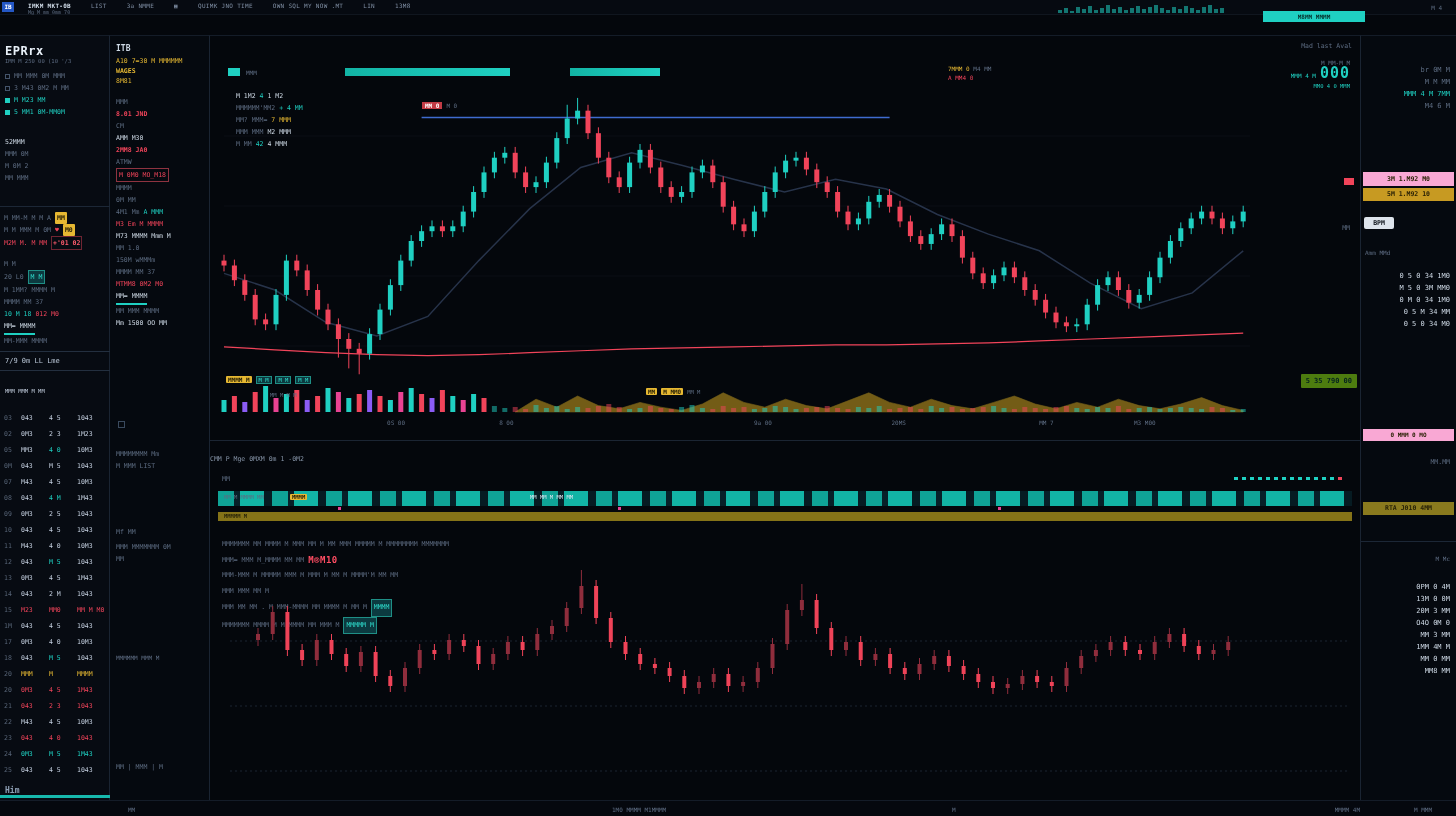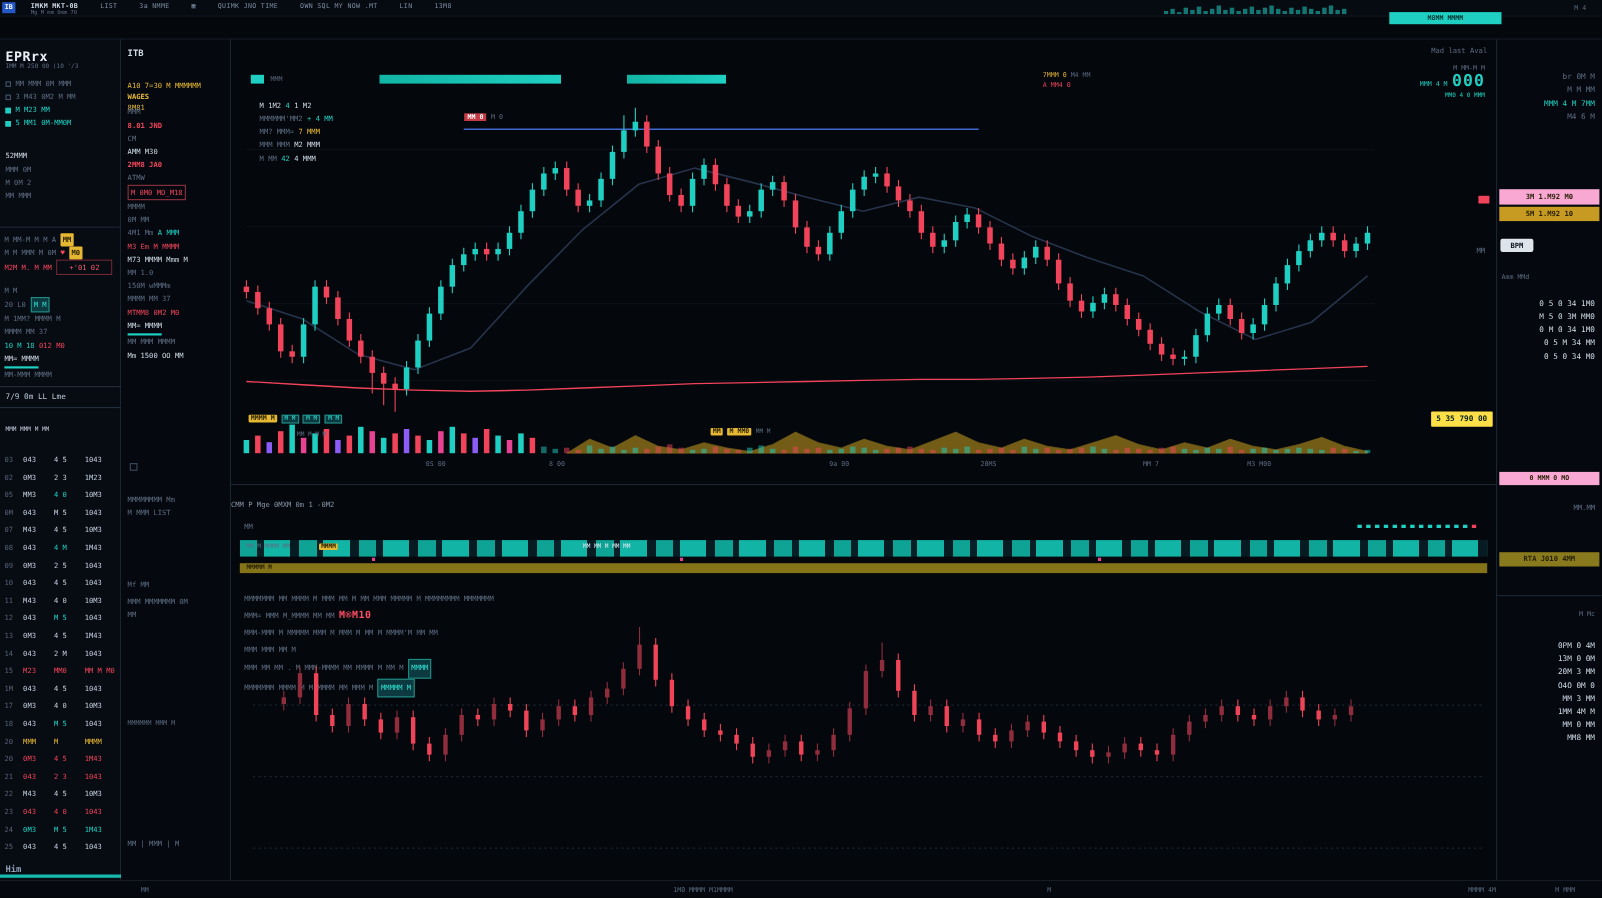--- a/index.html
+++ b/index.html
@@ -6,21 +6,21 @@
 html,body{width:1456px;height:816px;overflow:hidden;background:#04070c;
 font-family:"DejaVu Sans Mono",monospace;color:#c3cede}
 .screen{position:relative;width:1456px;height:816px;background:#04070c}
 .g{position:absolute;white-space:nowrap}
 .dim{color:#5d6c82}.white{color:#cfdae6}.teal{color:#1fd0c2}.red{color:#f1445a}
 .yellow{color:#e6b832}
 .red-b{color:#f1445a;font-weight:bold}
 .red-big{color:#ff4d63;font-weight:bold;font-size:9px;letter-spacing:.5px}
 .b-yellow{background:#e6b832;color:#2a2206;padding:0 2px;border-radius:1px;font-weight:bold}
 .b-redfill{background:#c23b45;color:#fff;padding:0 3px;font-weight:bold}
-.b-red{color:#ff5d6e;font-weight:normal;border:1px solid rgba(241,68,90,.45);padding:0 11px}
+.b-red{color:#ff5d6e;font-weight:bold;border:1px solid rgba(241,68,90,.45);padding:0 1px}
 .box-red{border:1px solid #8e3340;color:#f1445a;padding:0 2px;display:inline-block}
 .badge-teal{background:#0c3a40;border:1px solid #1f8f86;color:#2fe0d0;padding:0 2px}
 .u-teal{border-bottom:2px solid #1fd0c2;padding-bottom:1px}
 .chk{display:inline-block;width:5px;height:5px;border:1px solid #44546b}
 .chk.on{background:#1fd0c2;border-color:#1fd0c2}
 .gen-row{display:flex;gap:4px;align-items:center;line-height:12px;font-size:6.5px;white-space:nowrap}
 .gen-row .p{flex:none}
 
 .topbar{position:absolute;left:0;top:0;width:1456px;height:15px;background:#060a11;
 border-bottom:1px solid #10161f;font-size:6px;color:#7e8da2;z-index:6}
@@ -52,21 +52,21 @@
 .hrA{position:absolute;left:0;width:110px;border-top:1px solid #1c2736}
 .boxhdr{position:absolute;left:0;top:315px;width:110px;border-top:1px solid #232f3f;
 border-bottom:1px solid #232f3f;padding:5px;font-size:7px;color:#b9c6d6}
 .t-rows .gen-row{line-height:16px;font-size:6.5px}
 .p.c0{width:13px;color:#566376}.p.c1{width:24px}.p.c2{width:24px}.p.c3{width:34px}
 .wl-foot{font-size:8px;font-weight:bold;color:#8fa0b5}
 
 .ov{position:absolute;white-space:nowrap;font-size:6.5px}
 .tealbar{position:absolute;height:8px;background:linear-gradient(90deg,#12b4a5,#1fd0c2)}
 .tealchip{position:absolute;width:12px;height:8px;background:#1fd0c2}
-.pill{position:absolute;background:#fde047;color:#04211f;font-size:7px;font-weight:bold;
+.pill{position:absolute;background:#4d7c0f;color:#04211f;font-size:7px;font-weight:bold;
 height:14px;line-height:14px;padding:0 5px;border-radius:1px}
 .tick{position:absolute;width:10px;height:7px;background:#f1445a}
 .big-teal{font-size:15px;font-weight:bold;color:#1fd0c2;letter-spacing:1px}
 .xlab{position:absolute;top:383px;font-size:6px;color:#5d6c82}
 
 .p2-header{position:absolute;left:0;top:14px;width:100%;font-size:6.5px;color:#8795a8}
 .band1{position:absolute;left:8px;right:8px;top:50px;height:15px;background:
 repeating-linear-gradient(90deg,#0fa396 0 16px,#072028 16px 22px,#12b4a5 22px 46px,#061b22 46px 54px)}
 .band1-ticks{position:absolute;left:8px;right:8px;top:66px;height:3px;background:
 linear-gradient(90deg,transparent 0 120px,#e84393 120px 123px,transparent 123px 400px,
@@ -361,21 +361,21 @@
           <span class="p c1">043</span>
           <span class="p c2">4 5</span>
           <span class="p c3">1043</span>
         </div>
       </div>
     <div class="g wl-foot" style="top:750px;left:5px">Him</div>
   </aside>
 
   <aside class="sideB">
     <div class="g white" style="top:8px;left:6px;font-size:8px;font-weight:bold">ITB</div>
-    <div class="g yellow" style="top:37px;left:6px;font-size:6.5px;line-height:10px">
+    <div class="g yellow" style="top:20px;left:6px;font-size:6.5px;line-height:10px">
       <div>A10 7=30 M MMMMMM</div>
       <div style="font-weight:bold">WAGES</div>
       <div>8M81</div>
     </div>
     <div class="g" style="top:60px;left:6px">
         <div class="gen-row ">
           <span class="p dim">MMM</span>
         </div>
         <div class="gen-row ">
           <span class="p red-b">8.01 JND</span>

